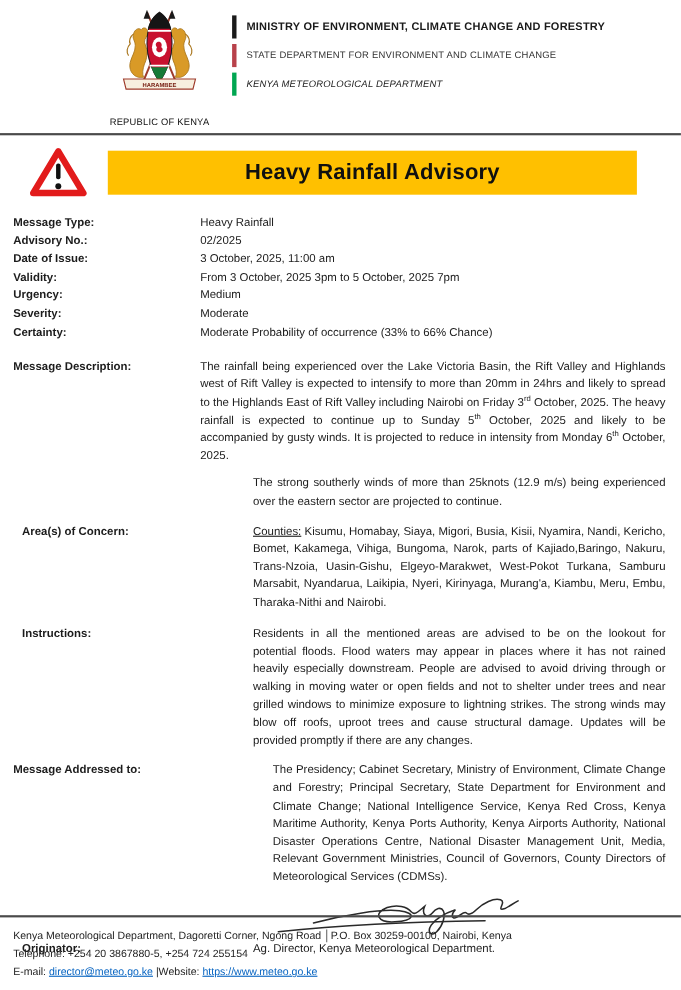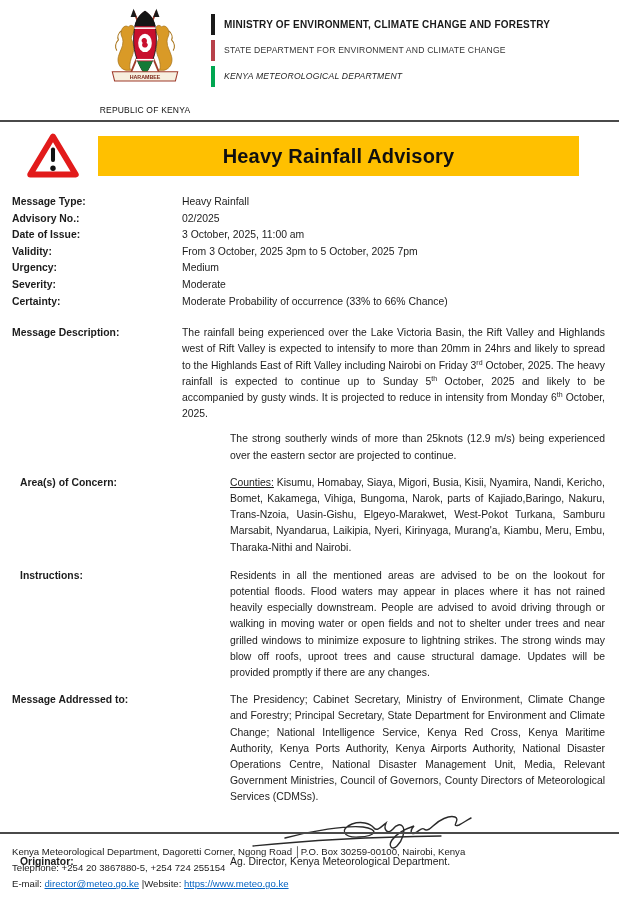--- a/index.html
+++ b/index.html
@@ -32,21 +32,21 @@
   .meta-value{flex:1;}
   .section{display:flex;padding:0 14px 0 12px;}
   .sec-label{width:170px;flex:none;font-weight:bold;}
   .sec-label.indent{padding-left:8px;box-sizing:border-box;}
   .sec-body{flex:1;text-align:justify;}
   .sec-body p{margin:0 0 9px 0;}
   .sec-body p:last-child{margin-bottom:0;margin-left:48px;}
   .m-desc{margin-top:15px;}
   .m-areas{margin-top:11px;}
   .m-instr{margin-top:12px;}
-  .m-addr{margin-top:11px;}
+  .m-addr{margin-top:11px;gap:18px;}
   .m-sig{margin-top:4px;}
   .m-orig{margin-top:2px;}
   .u{text-decoration:underline;}
   sup{font-size:7px;line-height:0;}
   .sig-wrap{flex:1;display:flex;justify-content:center;padding-right:60px;}
   
   .footer{position:absolute;left:0;right:0;bottom:0;border-top:2.5px solid #4a4a4a;
     padding:10px 12px 0 12px;height:56px;font-size:9.6px;line-height:16px;color:#222;}
   .footer a{color:#0563c1;text-decoration:underline;}
 </style>

